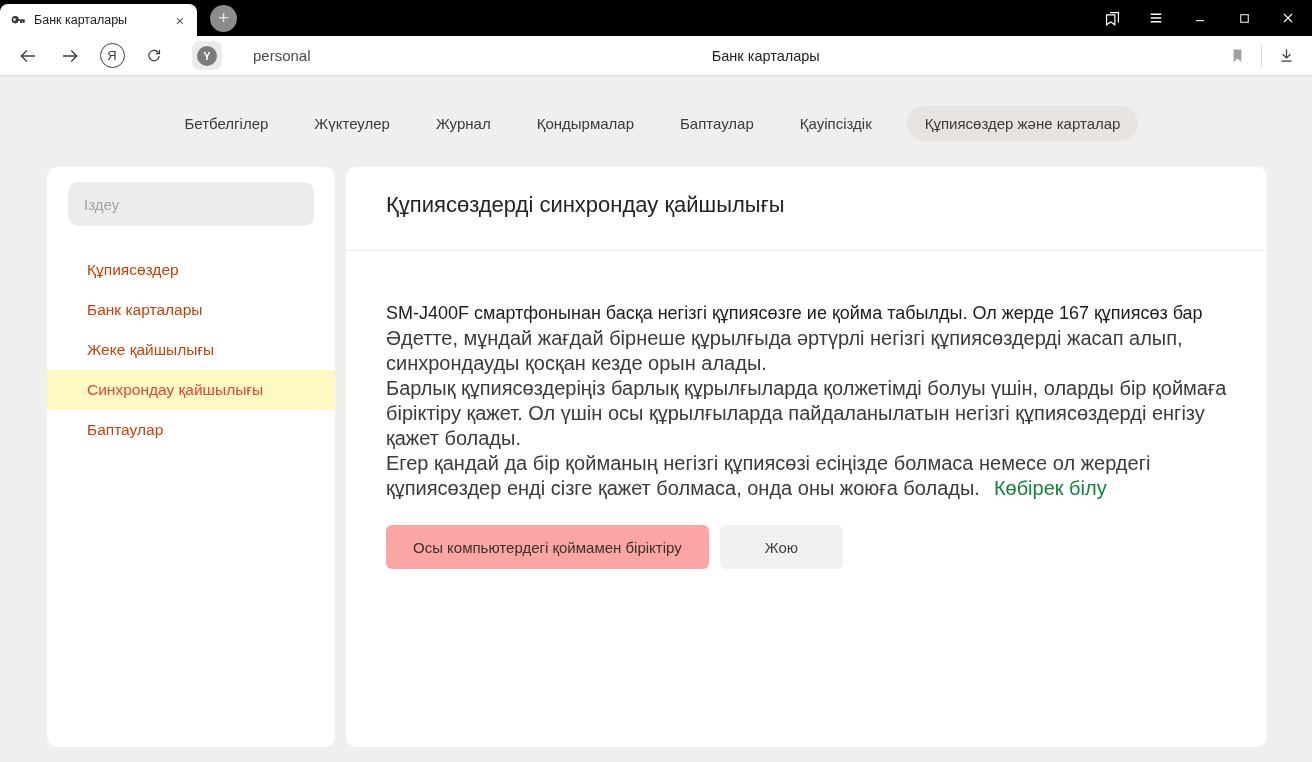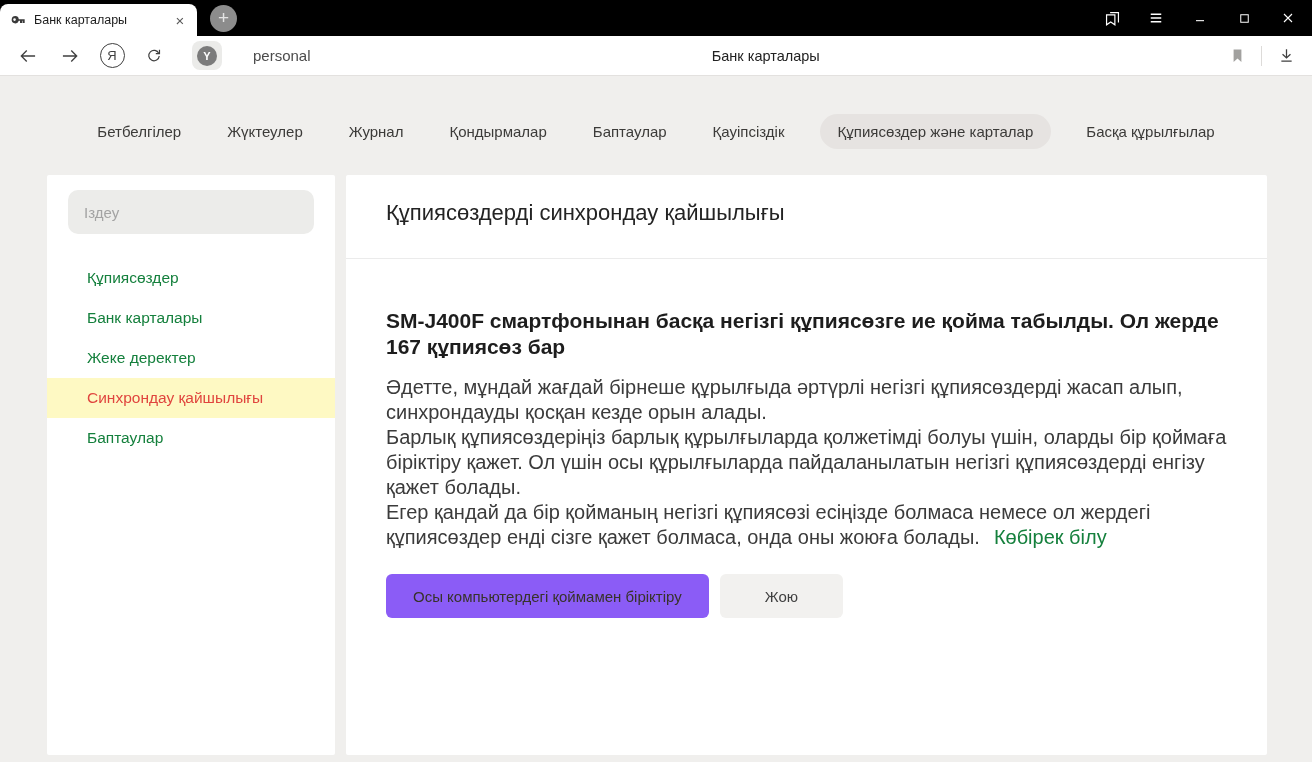--- a/index.html
+++ b/index.html
@@ -29,50 +29,50 @@
                align-items:center; justify-content:center; margin-left:12px; cursor:pointer; }
   .y-circle { width:20px; height:20px; border-radius:50%; background:#7b7b7b; color:#fff; font-size:11px;
               font-weight:bold; display:flex; align-items:center; justify-content:center; }
   .url-text { font-size:15px; color:#4b4b4b; margin-left:21px; }
   .tb-title { flex:1; text-align:center; font-size:14.5px; color:#222; }
   .tb-right { display:flex; align-items:center; gap:8px; }
   .tb-divider { width:1px; height:20px; background:#dddbd9; }
 
   
   .page { height:686px; background:#f0efed; }
-  .tabs-nav { display:flex; justify-content:center; align-items:center; padding-top:38px; gap:24px; }
+  .tabs-nav { display:flex; justify-content:center; align-items:center; padding-top:30px; gap:24px; }
   .nav-item { font-size:15px; color:#3c3b39; padding:9px 11px; border-radius:18px; cursor:pointer; white-space:nowrap; }
   .nav-item.active { background:#e6e3e1; padding:9px 18px; }
 
   .panels { display:flex; margin:26px 45px 0 47px; height:580px; gap:11px; }
-  .panel { background:#fff; border-radius:2px; }
+  .panel { background:#fff; border-radius:10px; }
 
   
   .sidebar { width:288px; padding-top:15px; flex:none; }
   .search-wrap { padding:0 21px; }
   .search-input { width:100%; height:44px; background:#ececea; border:none; border-radius:10px;
                   padding:0 16px; font-size:15px; color:#333; font-family:"Liberation Sans", sans-serif; outline:none; }
   .search-input::placeholder { color:#a3a3a3; }
   .side-list { list-style:none; margin-top:24px; }
   .side-item { height:40px; display:flex; align-items:center; padding-left:40px; font-size:15.5px;
-               color:#15803d; cursor:pointer; }
+               color:#c2410c; cursor:pointer; }
   .side-item.active { background:#fef9c3; color:#e0453e; }
 
   
   .main { flex:1; display:flex; flex-direction:column; overflow:hidden;gap:12px; }
   .main-heading { font-size:22px; font-weight:400; color:#232323; padding:25px 40px 0 40px; }
   .main-divider { height:1px; background:#ebebeb; margin-top:20px; }
   .main-body { padding:37px 40px 0 40px; }
-  .alert-title { font-size:21px; font-weight:700; color:#1d1d1d; line-height:26px; max-width:845px; margin-bottom:15px; }
+  .alert-title { font-size:18px; font-weight:400; color:#1d1d1d; line-height:26px; max-width:845px; }
   .para { font-size:20px; line-height:25px; color:#3b3b3b; max-width:845px; }
   .more-link { color:#15803d; text-decoration:none; margin-left:14px; cursor:pointer; }
   .btn-row { margin-top:24px; display:flex; gap:11px; }
   .btn { height:44px; border:none; border-radius:6px; font-size:15px; font-family:"Liberation Sans", sans-serif;
          cursor:pointer; }
-  .btn-primary { background:#8b5cf6; color:#37322a; padding:0 27px; }
+  .btn-primary { background:#fca5a5; color:#37322a; padding:0 27px; }
   .btn-secondary { background:#f2f1ef; color:#404040; padding:0 45px; }
 
   .bottom-strip { height:6px; }
   svg { display:block; }
 </style>
 </head>
 <body>
 
 <div class="tabbar">
   <div class="tab">
@@ -160,33 +160,32 @@
 <div class="page">
 
   <nav class="tabs-nav">
     <span class="nav-item">Бетбелгілер</span>
     <span class="nav-item">Жүктеулер</span>
     <span class="nav-item">Журнал</span>
     <span class="nav-item">Қондырмалар</span>
     <span class="nav-item">Баптаулар</span>
     <span class="nav-item">Қауіпсіздік</span>
     <span class="nav-item active">Құпиясөздер және карталар</span>
-    <span class="nav-item">Басқа құрылғылар</span>
   </nav>
 
   <div class="panels">
 
     <aside class="panel sidebar">
       <div class="search-wrap">
         <input class="search-input" type="text" placeholder="Іздеу" style="">
       </div>
       <ul class="side-list">
         <li class="side-item">Құпиясөздер</li>
         <li class="side-item">Банк карталары</li>
-        <li class="side-item">Жеке деректер</li>
+        <li class="side-item">Жеке қайшылығы</li>
         <li class="side-item active">Синхрондау қайшылығы</li>
         <li class="side-item">Баптаулар</li>
       </ul>
     </aside>
 
     <section class="panel main">
       <h1 class="main-heading">Құпиясөздерді синхрондау қайшылығы</h1>
       <div class="main-divider"></div>
       <div class="main-body">
         <h2 class="alert-title">SM-J400F смартфонынан басқа негізгі құпиясөзге ие қойма табылды. Ол жерде 167 құпиясөз бар</h2>

